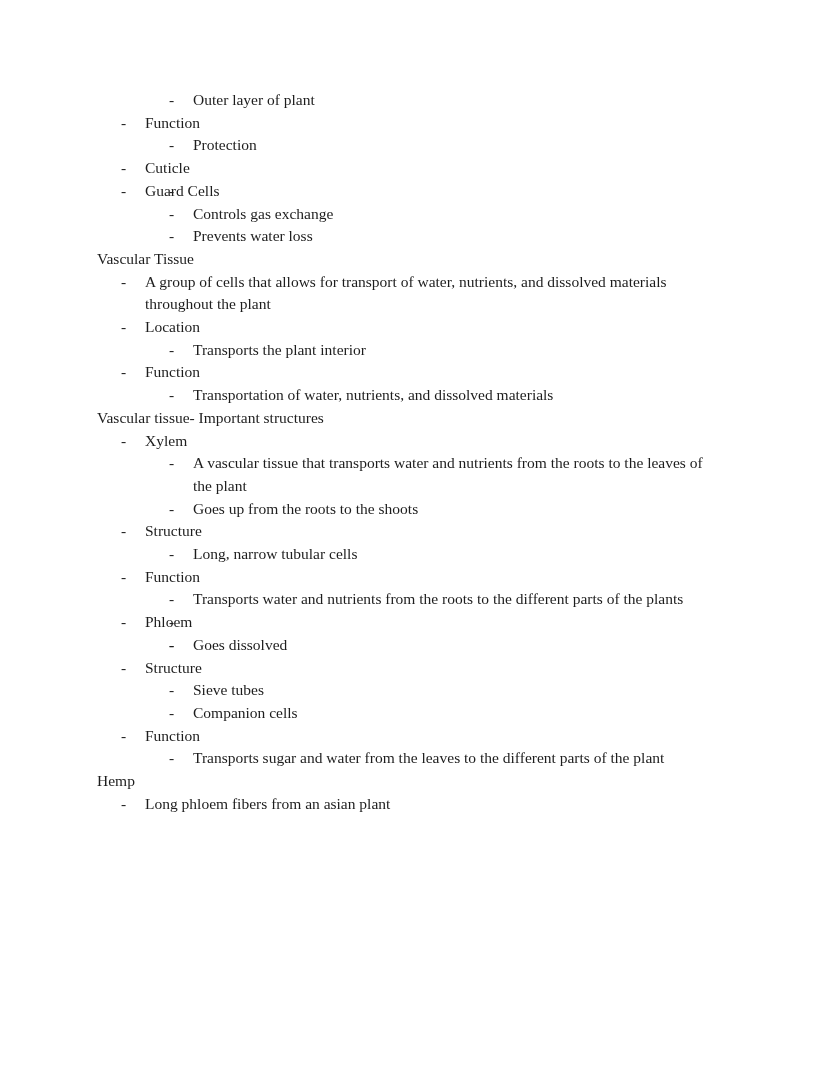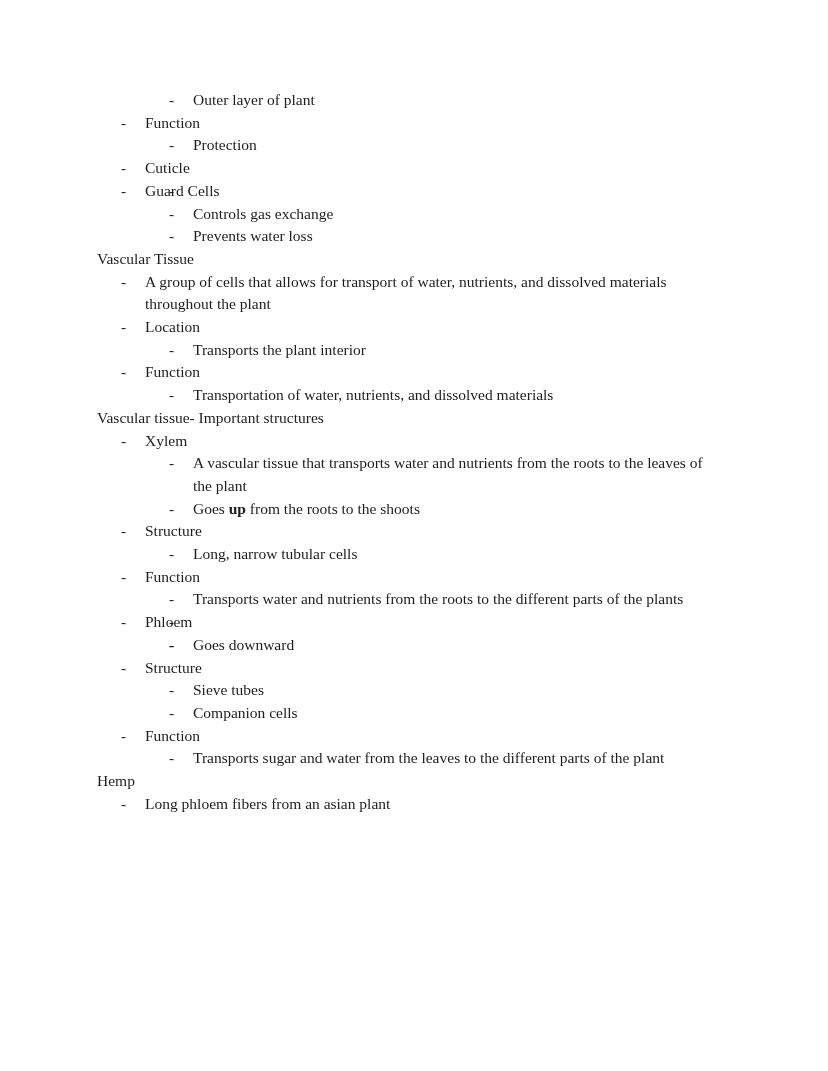--- a/index.html
+++ b/index.html
@@ -26,21 +26,21 @@
   }
   .item.l0 { padding-left: 0; }
   .item.l1 { padding-left: 48px; }
   .item.l2 { padding-left: 96px; }
   .dash {
     position: absolute;
     top: 0;
   }
   .l1 > .dash { left: 24px; }
   .l2 > .dash { left: 72px; }
-  .run-bold { font-weight: bold; }
+  .run-bold { font-weight: normal; }
 </style>
 </head>
 <body>
 
 <div class="page">
   <div id="doc-body">
       <div class="item l2"><span class="dash">-</span><span class="run">Outer layer of plant</span></div>
       <div class="item l1"><span class="dash">-</span><span class="run">Function</span></div>
       <div class="item l2"><span class="dash">-</span><span class="run">Protection</span></div>
       <div class="item l1"><span class="dash">-</span><span class="run">Cuticle</span></div>
@@ -58,21 +58,21 @@
       <div class="item l1"><span class="dash">-</span><span class="run">Xylem</span></div>
       <div class="item l2"><span class="dash">-</span><span class="run">A vascular tissue that transports water and nutrients from the roots to the leaves of the plant</span></div>
       <div class="item l2"><span class="dash">-</span><span class="run">Goes </span><span class="run-bold">up</span><span class="run"> from the roots to the shoots</span></div>
       <div class="item l1"><span class="dash">-</span><span class="run">Structure</span></div>
       <div class="item l2"><span class="dash">-</span><span class="run">Long, narrow tubular cells</span></div>
       <div class="item l1"><span class="dash">-</span><span class="run">Function</span></div>
       <div class="item l2"><span class="dash">-</span><span class="run">Transports water and nutrients from the roots to the different parts of the plants</span></div>
       <div class="item l2"><span class="dash">-</span></div>
       <div class="item l1"><span class="dash">-</span><span class="run">Phloem</span></div>
       <div class="item l2"><span class="dash">-</span></div>
-      <div class="item l2"><span class="dash">-</span><span class="run">Goes downward</span></div>
+      <div class="item l2"><span class="dash">-</span><span class="run">Goes dissolved</span></div>
       <div class="item l1"><span class="dash">-</span><span class="run">Structure</span></div>
       <div class="item l2"><span class="dash">-</span><span class="run">Sieve tubes</span></div>
       <div class="item l2"><span class="dash">-</span><span class="run">Companion cells</span></div>
       <div class="item l1"><span class="dash">-</span><span class="run">Function</span></div>
       <div class="item l2"><span class="dash">-</span><span class="run">Transports sugar and water from the leaves to the different parts of the plant</span></div>
       <div class="item l0"><span class="run">Hemp</span></div>
       <div class="item l1"><span class="dash">-</span><span class="run">Long phloem fibers from an asian plant</span></div>
     </div>
 </div>
 

